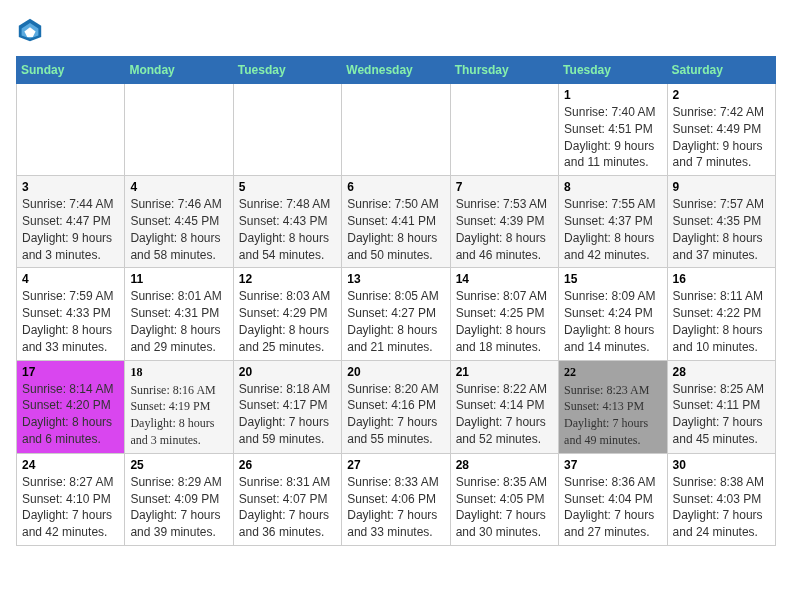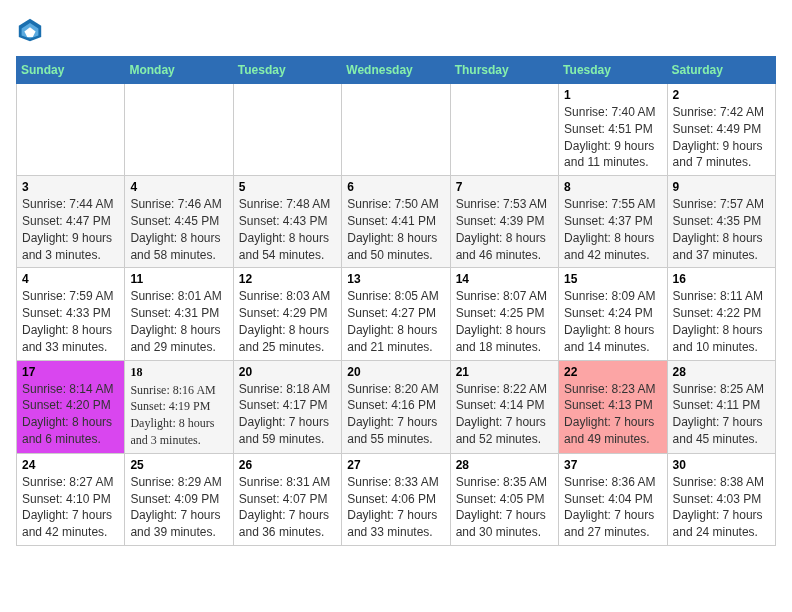--- a/index.html
+++ b/index.html
@@ -214,21 +214,21 @@
           <div class="day-info">Sunrise: 8:18 AM<br>Sunset: 4:17 PM<br>Daylight: 7 hours and 59 minutes.</div>
         </td>
         <td style="background: rgb(245, 245, 245); margin-top: 28px;">
           <span class="day-num">20</span>
           <div class="day-info">Sunrise: 8:20 AM<br>Sunset: 4:16 PM<br>Daylight: 7 hours and 55 minutes.</div>
         </td>
         <td style="background: rgb(245, 245, 245);">
           <span class="day-num">21</span>
           <div class="day-info">Sunrise: 8:22 AM<br>Sunset: 4:14 PM<br>Daylight: 7 hours and 52 minutes.</div>
         </td>
-        <td style="background: #fca5a5;">
+        <td style="background: #a3a3a3; font-family: Liberation Serif, serif;">
           <span class="day-num">22</span>
           <div class="day-info">Sunrise: 8:23 AM<br>Sunset: 4:13 PM<br>Daylight: 7 hours and 49 minutes.</div>
         </td>
         <td style="background: rgb(245, 245, 245);">
           <span class="day-num">28</span>
           <div class="day-info">Sunrise: 8:25 AM<br>Sunset: 4:11 PM<br>Daylight: 7 hours and 45 minutes.</div>
         </td>
       </tr>
       <tr>
         <td>

